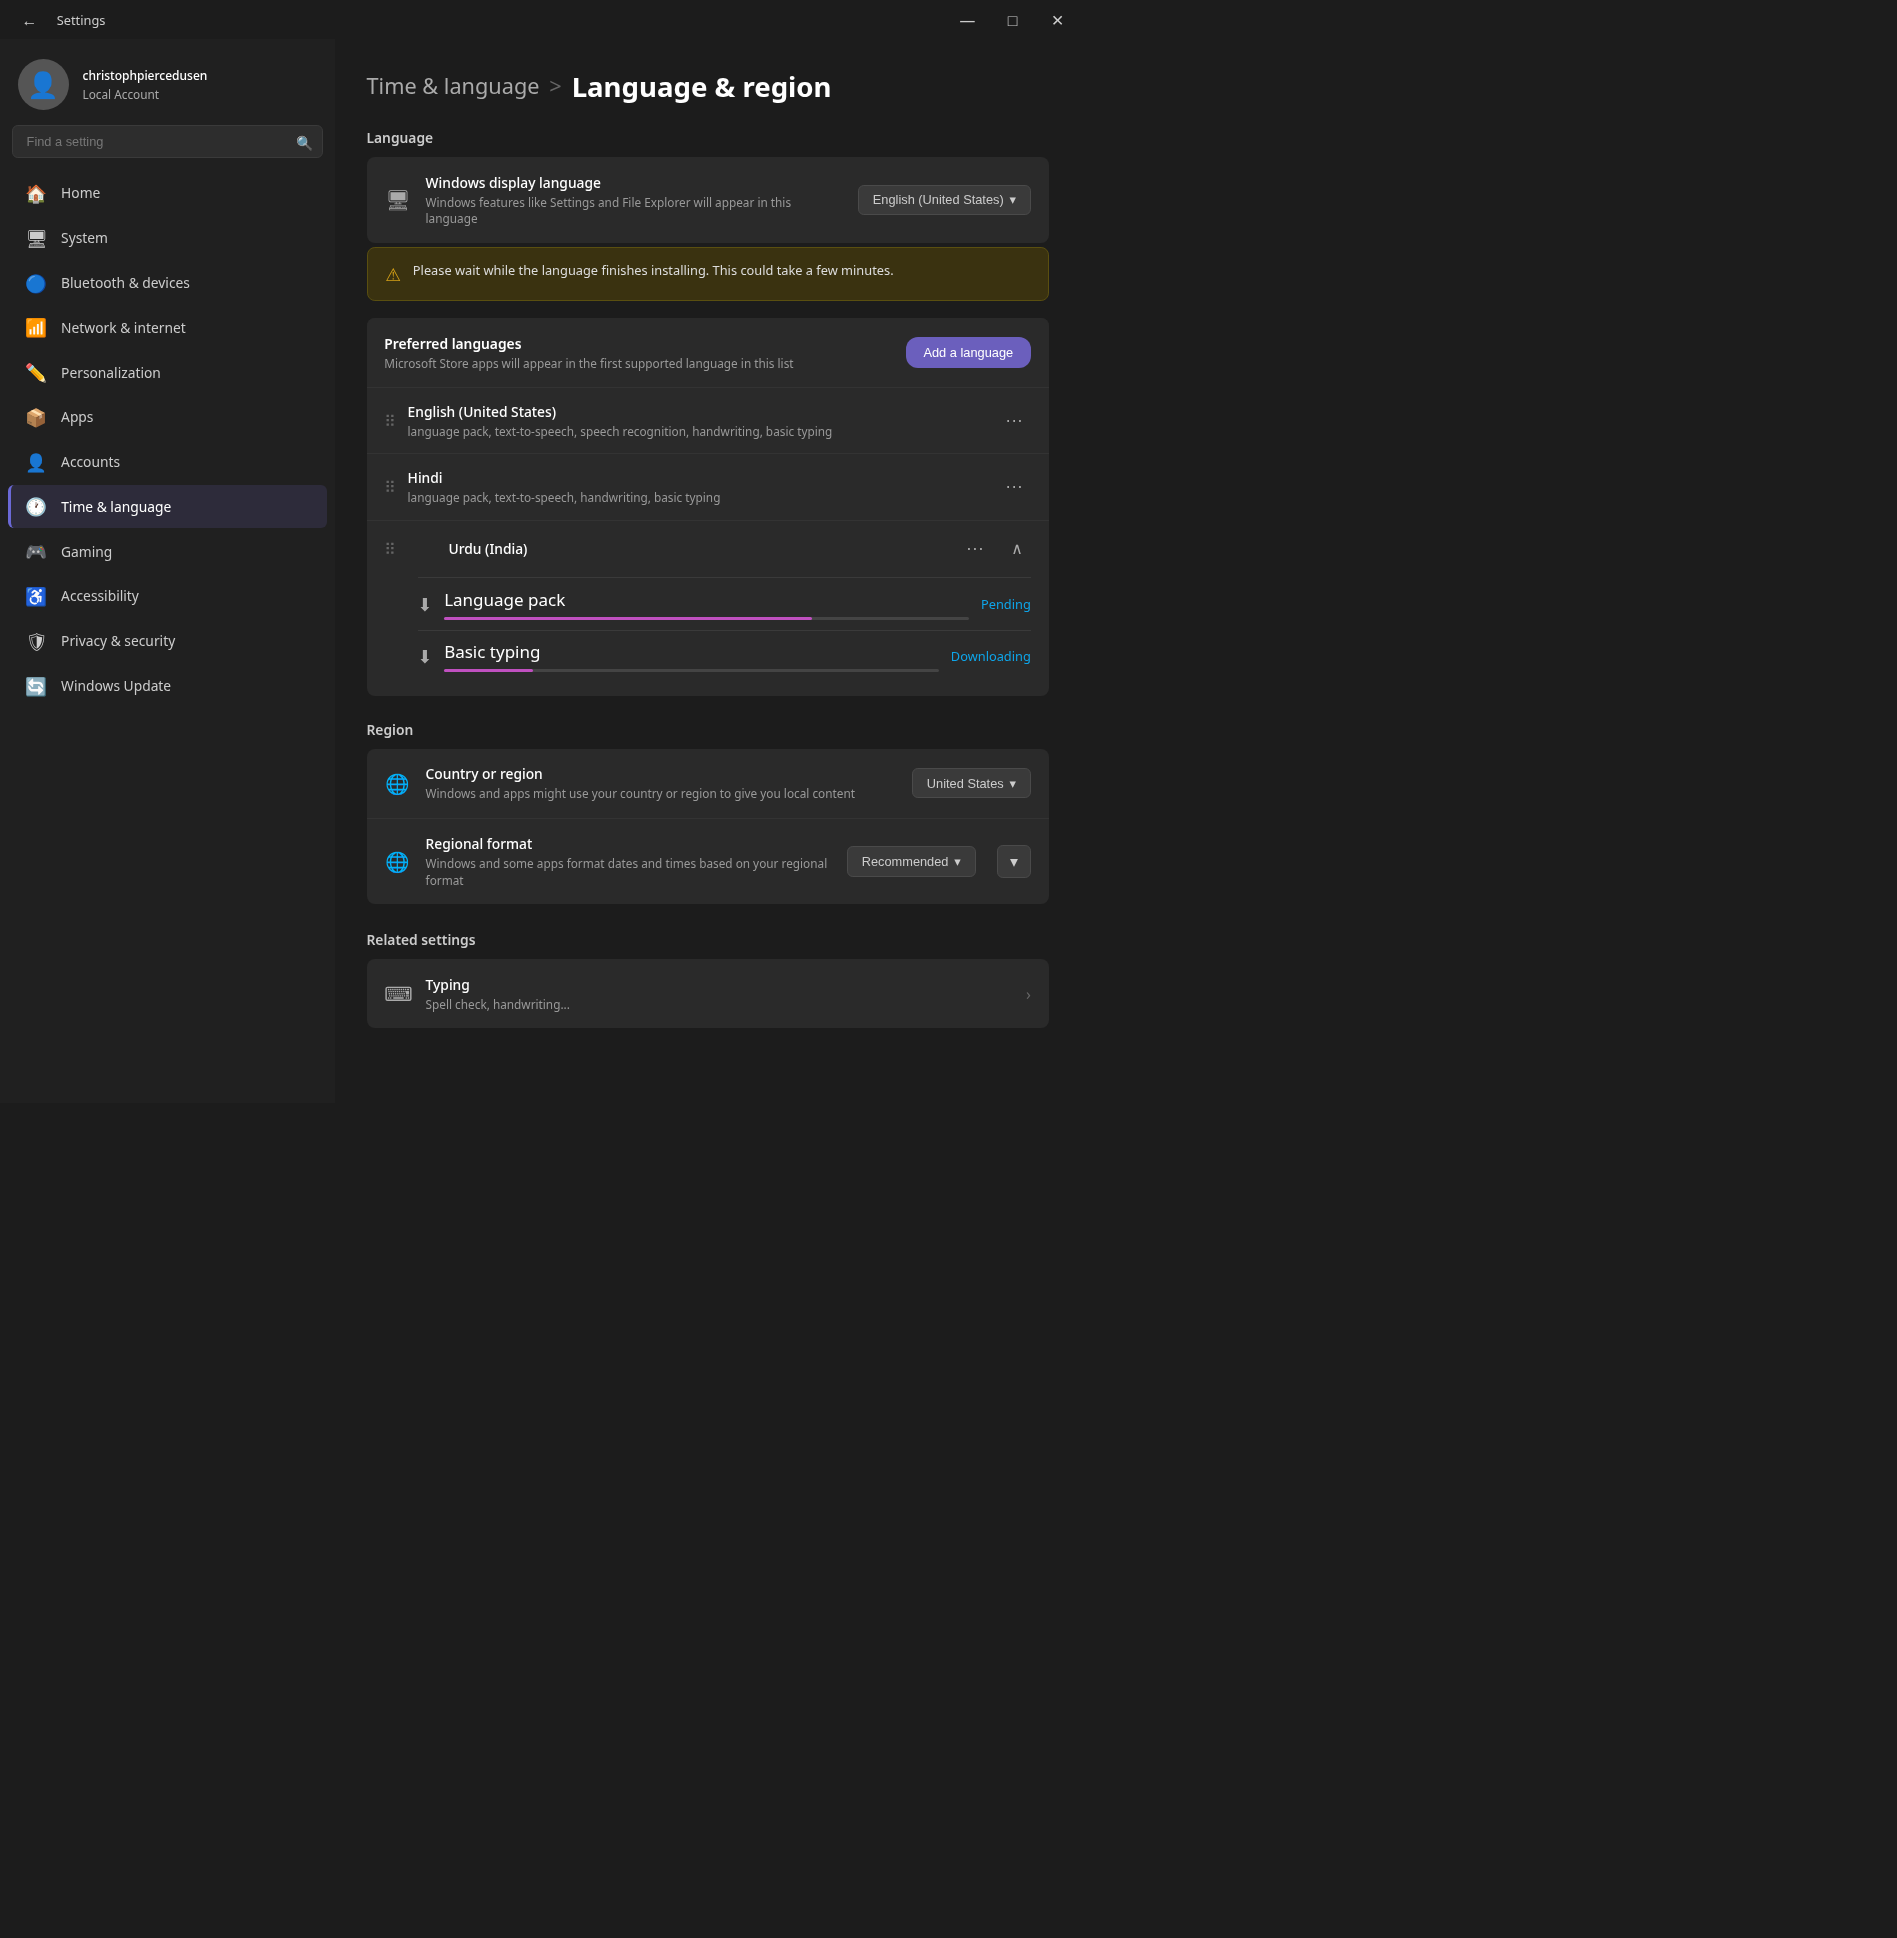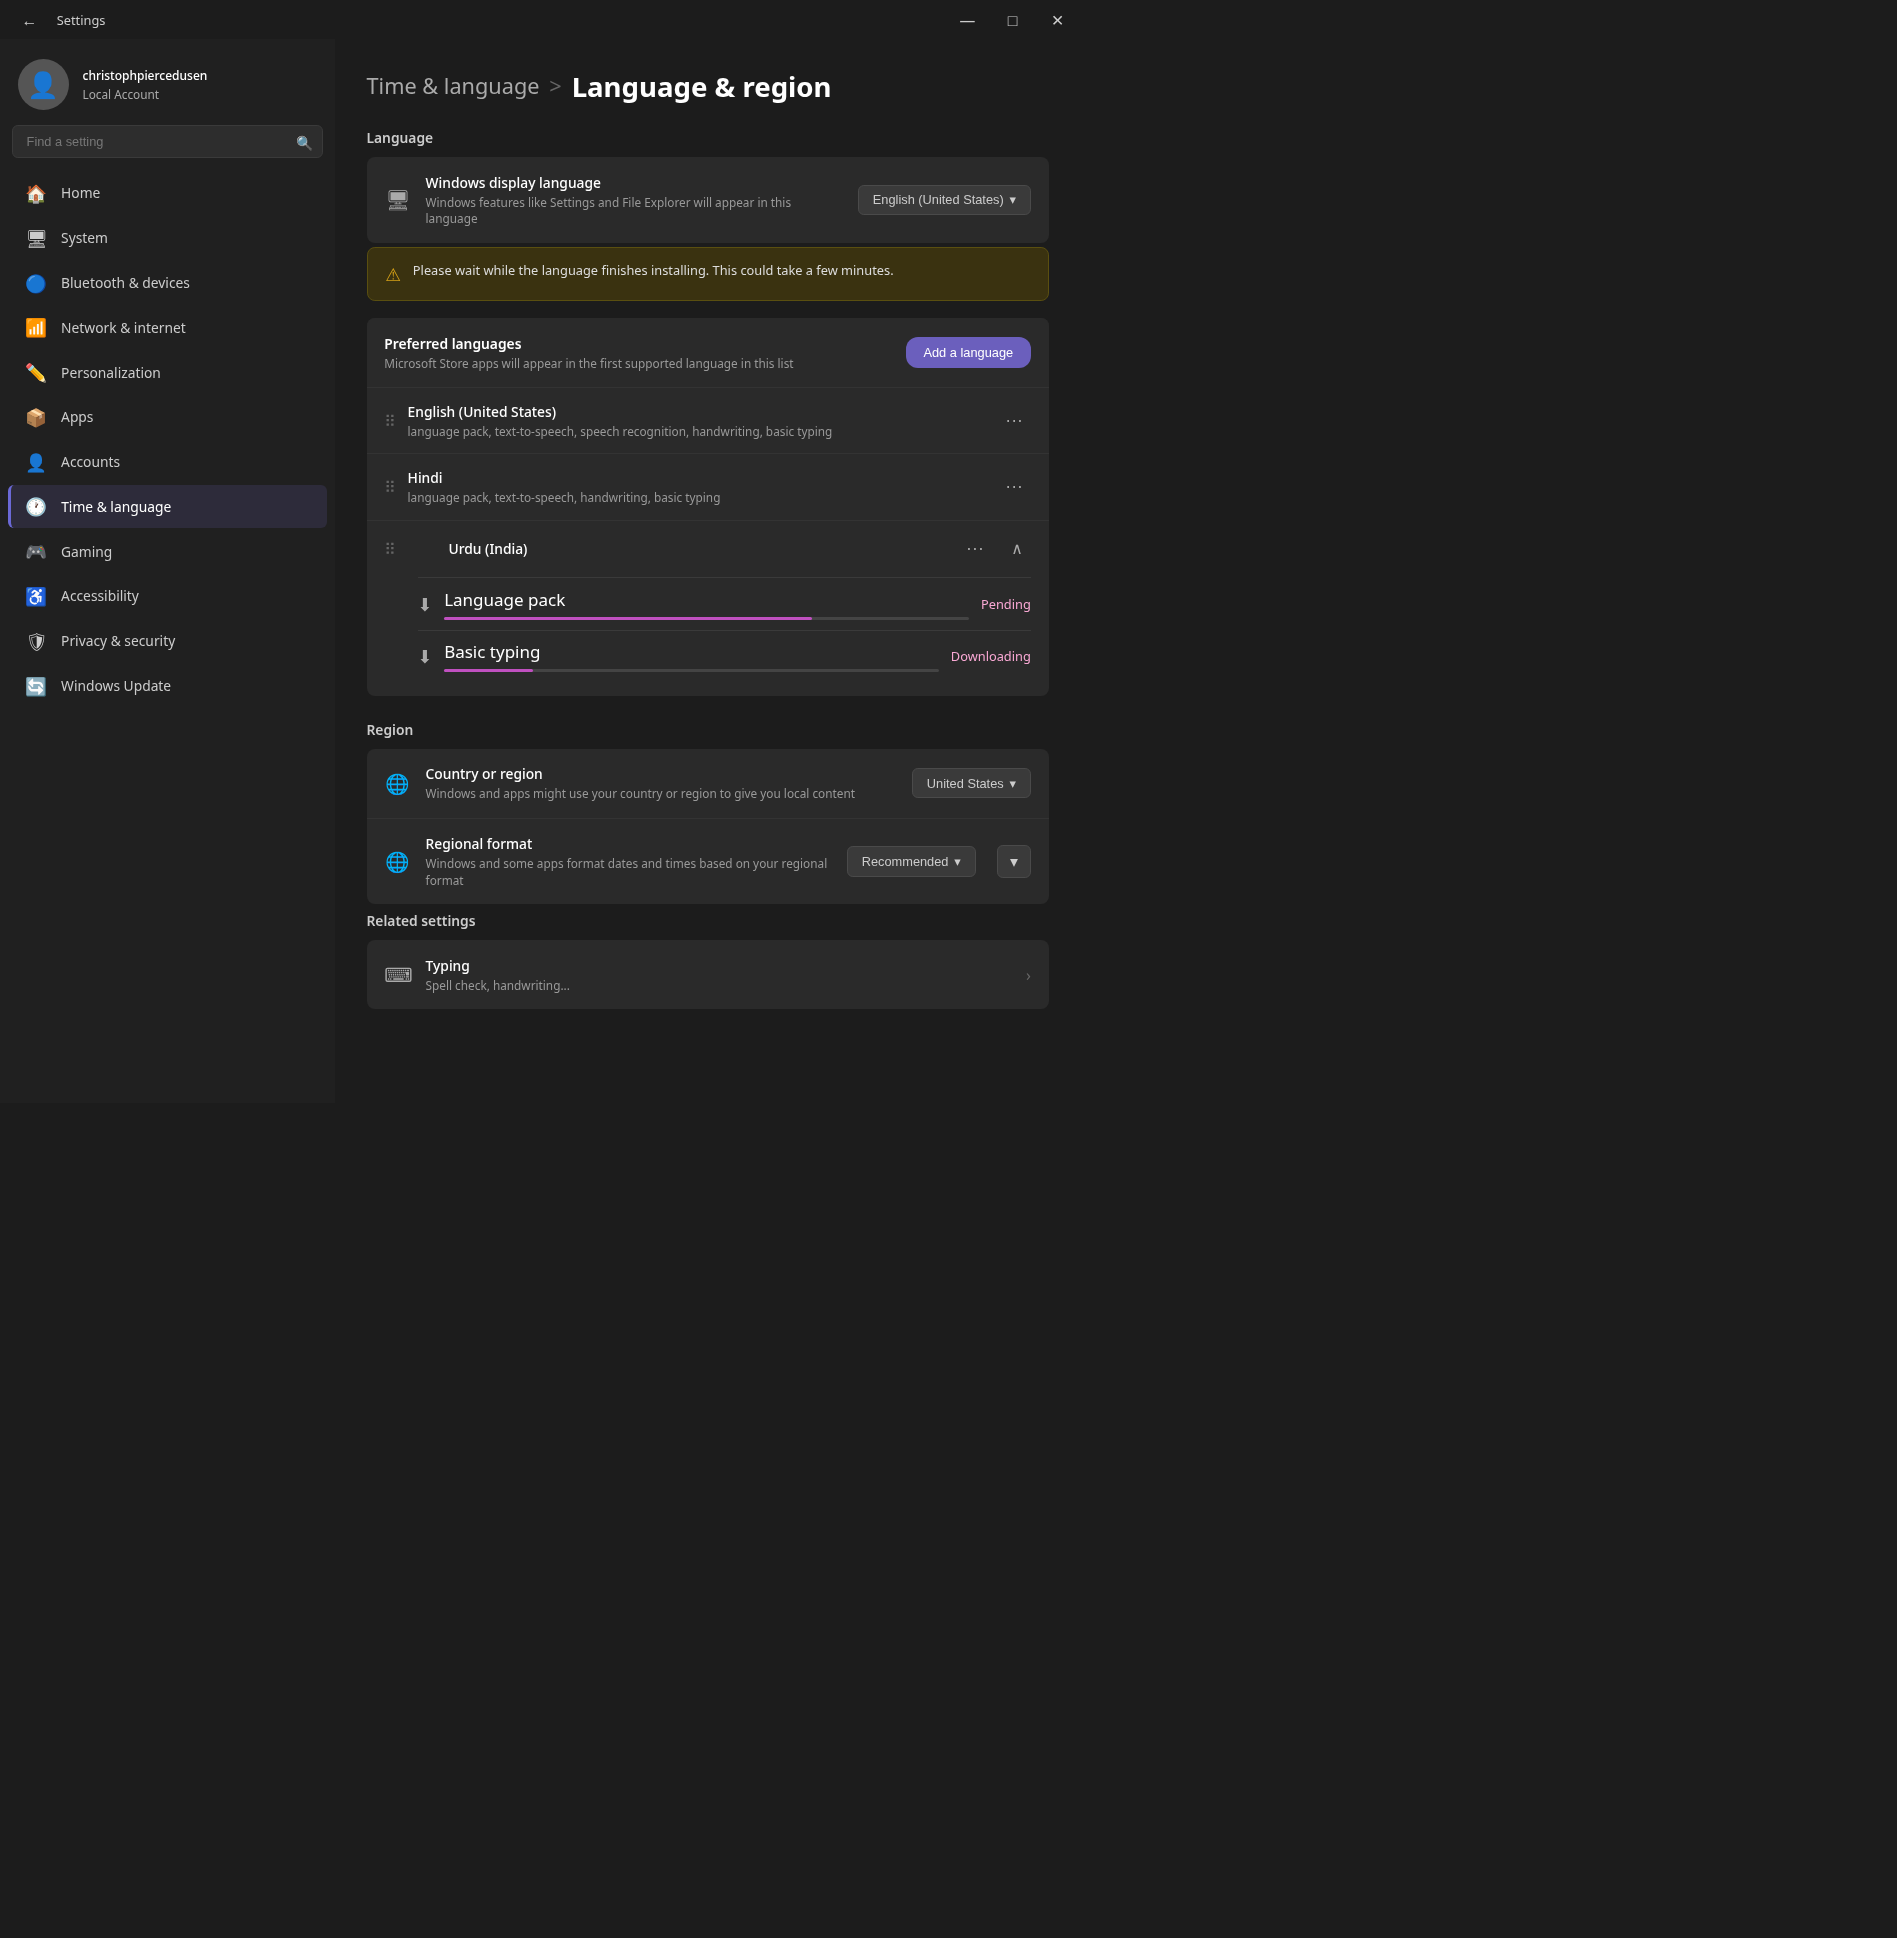--- a/index.html
+++ b/index.html
@@ -291,21 +291,21 @@
       background: #444;
       border-radius: 3px;
       margin-top: 5.9px;
       width: 100%;
     }
     .progress-bar-fill {
       height: 100%;
       background: #c050c0;
       border-radius: 3px;
     }
-    .download-status { font-size: 12.8px; color: #f9a8d4; white-space: nowrap; }
+    .download-status { font-size: 12.8px; color: #0ea5e9; white-space: nowrap; }
 
     .section-gap { margin-top: 23.6px; }
 
     .region-card {
       background: #2a2a2a;
       border-radius: 7.9px;
       overflow: hidden;
     }
     .region-row {
       display: flex;
@@ -320,21 +320,21 @@
       background: #3a3a3a;
       border: 1px solid #4a4a4a;
       border-radius: 5.9px;
       color: #ccc;
       font-size: 15.8px;
       padding: 5.9px 11.8px;
       cursor: pointer;
       margin-left: 7.9px;
     }
 
-    .related-title { margin-top: 7px; }
+    .related-title { margin-top: 26px; }
     .related-card {
       background: #2a2a2a;
       border-radius: 7.9px;
       margin-top: 7.9px;
     }
     .related-row {
       display: flex;
       align-items: center;
       padding: 15.8px 17.7px;
       gap: 13.8px;

